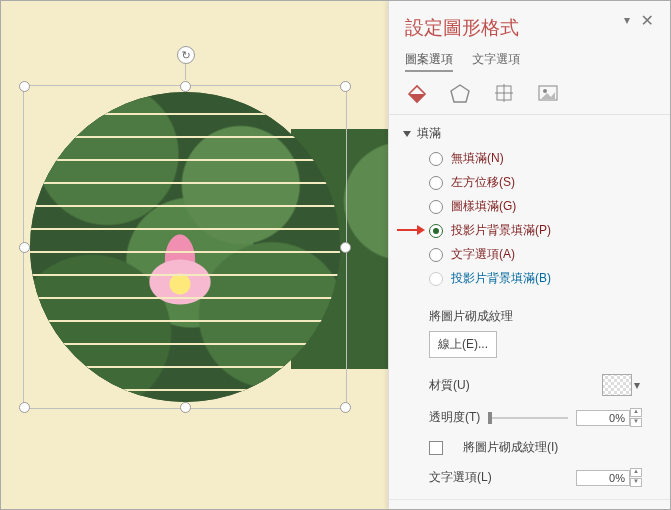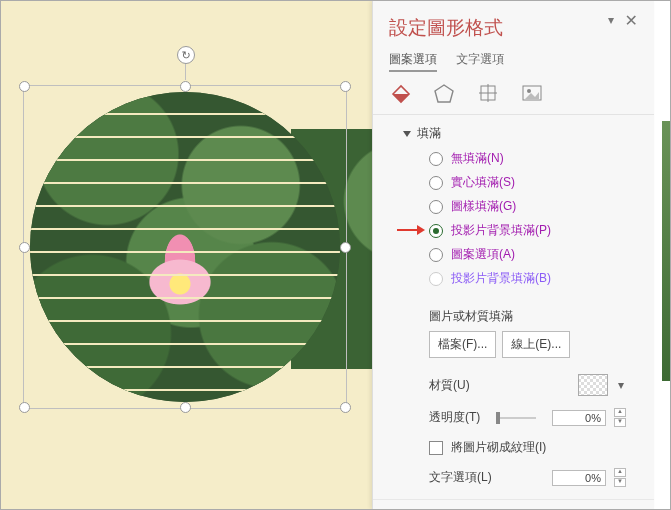--- a/index.html
+++ b/index.html
@@ -1,57 +1,57 @@
 <!DOCTYPE html>
 <html><head>
 <meta charset="utf-8">
 <style>
   html,body{margin:0;padding:0;font-family:"Microsoft JhengHei","Segoe UI",sans-serif;font-size:12px;color:#444;background:#fff}
   .stage{width:671px;height:510px;position:relative;border:1px solid #aaa;box-sizing:border-box;overflow:hidden}
   .canvas{position:absolute;left:0;top:0;width:390px;height:100%;background:#f5edc9}
-  .panel{position:absolute;right:16px;top:0;width:281px;height:100%;background:#f7f7f7;border-left:1px solid #ddd;box-shadow:-2px 0 4px rgba(0,0,0,.08)}
+  .panel{position:absolute;right:0;top:0;width:281px;height:100%;background:#f7f7f7;border-left:1px solid #ddd;box-shadow:-2px 0 4px rgba(0,0,0,.08)}
   
   .p-title{padding:14px 16px 10px 16px;font-size:19px;color:#c0504d;position:relative}
   .p-title .pin{position:absolute;right:40px;top:12px;font-size:12px;color:#777}
   .p-title .close{position:absolute;right:16px;top:10px;font-size:16px;color:#777;cursor:pointer}
   .tabs{padding:0 4px 6px 16px;font-size:12px;color:#666}
   .tabs span{margin-right:16px;padding-bottom:4px}
   .tabs .active{color:#555;border-bottom:2px solid #999}
   .iconrow{padding:8px 16px 10px 16px;display:flex;gap:22px;align-items:center;border-bottom:1px solid #e3e3e3}
   .iconrow svg{display:block}
   
-  .sect{padding:10px 14px 6px 30px;border-bottom:1px solid #e8e8e8}
+  .sect{padding:10px 14px 6px 14px;border-bottom:1px solid #e8e8e8}
   .sect-hdr{display:flex;align-items:center;gap:6px;font-size:12px;color:#444;margin-bottom:8px}
   .caret{width:0;height:0;border-left:4px solid transparent;border-right:4px solid transparent;border-top:6px solid #555}
   .radios{padding-left:26px}
-  .radio-row{display:flex;align-items:center;gap:8px;margin:7px 0;font-size:12px;color:#a21caf;position:relative}
-  .radio-row.disabled{color:#8b5cf6}
+  .radio-row{display:flex;align-items:center;gap:8px;margin:7px 0;font-size:12px;color:#7f1d1d;position:relative}
+  .radio-row.disabled{color:#0369a1}
   .radio{width:12px;height:12px;border:1px solid #888;border-radius:50%;display:inline-flex;align-items:center;justify-content:center;background:#fff}
   .radio.sel{border-color:#2a6b2f}
   .radio.sel::after{content:"";width:6px;height:6px;border-radius:50%;background:#2a6b2f}
   .radio.disabled{border-color:#ccc}
   .redarrow1{position:absolute;left:-32px;top:1px}
   
   .sub-lbl{padding:14px 0 6px 26px;font-size:12px;color:#444}
   .btn-row{padding:0 14px 10px 26px;display:flex;gap:6px}
   .btn{border:1px solid #bbb;background:#fff;padding:4px 8px;font-size:12px;color:#444;cursor:pointer;white-space:nowrap}
   .arrow-btn{position:relative}
   .arrow-btn svg{position:absolute;left:24px;top:-26px}
   
-  .row{display:flex;align-items:center;padding:6px 14px 6px 26px;gap:8px;font-size:12px}
+  .row{display:flex;align-items:center;padding:6px 14px 6px 26px;gap:0;font-size:12px}
   .row .lbl{flex:0 0 auto}
   .row .sp{flex:1}
   .tex-swatch{width:28px;height:20px;border:1px solid #aaa;background:repeating-conic-gradient(#ddd 0 25%,#fff 0 50%) 50%/6px 6px}
   .tex-dd{width:10px;text-align:center;color:#666}
   .slider-track{flex:1;height:2px;background:#ccc;position:relative;margin:0 8px}
   .slider-thumb{position:absolute;left:0;top:-5px;width:4px;height:12px;background:#888}
   .valbox{width:44px;border:1px solid #bbb;background:#fff;padding:1px 4px;font-size:11px;text-align:right}
   .spin{width:12px;display:flex;flex-direction:column;gap:1px}
   .spin .s{height:7px;border:1px solid #bbb;background:#fff;font-size:6px;line-height:5px;text-align:center;color:#777}
-  .chk-row{display:flex;align-items:center;gap:8px;padding:6px 14px 6px 26px;font-size:12px}
+  .chk-row{display:flex;align-items:center;gap:20px;padding:6px 14px 6px 26px;font-size:12px}
   .chk{width:12px;height:12px;border:1px solid #888;background:#fff}
   
   .sel-box{position:absolute;left:22px;top:84px;width:322px;height:322px;border:1px solid #bfbfbf}
   .handle{position:absolute;width:9px;height:9px;border:1px solid #9a9a9a;background:#fff;border-radius:50%}
   .h-tl{left:-5px;top:-5px}.h-tr{right:-5px;top:-5px}.h-bl{left:-5px;bottom:-5px}.h-br{right:-5px;bottom:-5px}
   .h-t{left:50%;top:-5px;margin-left:-5px}.h-b{left:50%;bottom:-5px;margin-left:-5px}
   .h-l{left:-5px;top:50%;margin-top:-5px}.h-r{right:-5px;top:50%;margin-top:-5px}
   .rot-stem{position:absolute;left:50%;top:-28px;width:1px;height:22px;background:#bfbfbf}
   .rot{position:absolute;left:50%;top:-40px;margin-left:-8px;width:16px;height:16px;border:1px solid #9a9a9a;border-radius:50%;background:#fff;display:flex;align-items:center;justify-content:center;color:#666;font-size:11px}
   .circle{position:absolute;left:6px;top:6px;width:310px;height:310px;border-radius:50%;overflow:hidden;background:#3a5a34}
@@ -151,47 +151,46 @@
         <span class="caret"></span>
         <span>填滿</span>
       </div>
       <div class="radios">
         <div class="radio-row">
             <span class="radio"></span>
             <span>無填滿(N)</span>
           </div>
         <div class="radio-row">
             <span class="radio"></span>
-            <span>實心填滿(S)</span>
+            <span>左方位移(S)</span>
           </div>
         <div class="radio-row">
             <span class="radio"></span>
             <span>圖樣填滿(G)</span>
           </div>
         <div class="radio-row">
           <svg class="redarrow1" width="28" height="14">
               <line x1="0" y1="7" x2="20" y2="7" stroke="#e03a2f" stroke-width="2"></line>
               <path d="M20 2 L28 7 L20 12 Z" fill="#e03a2f"></path>
             </svg>
           <span class="radio sel"></span>
             <span>投影片背景填滿(P)</span>
         </div>
         <div class="radio-row">
             <span class="radio"></span>
-            <span>圖案選項(A)</span>
+            <span>文字選項(A)</span>
           </div>
         <div class="radio-row disabled">
             <span class="radio disabled"></span>
             <span>投影片背景填滿(B)</span>
           </div>
       </div>
 
-      <div class="sub-lbl">圖片或材質填滿</div>
+      <div class="sub-lbl">將圖片砌成紋理</div>
       <div class="btn-row">
-        <div class="btn">檔案(F)...</div>
         <div class="btn">線上(E)...</div>
       </div>
 
       <div class="row">
         <span class="lbl">材質(U)</span>
         <span class="sp"></span>
         <span class="tex-swatch"></span>
         <span class="tex-dd">▾</span>
       </div>
 

